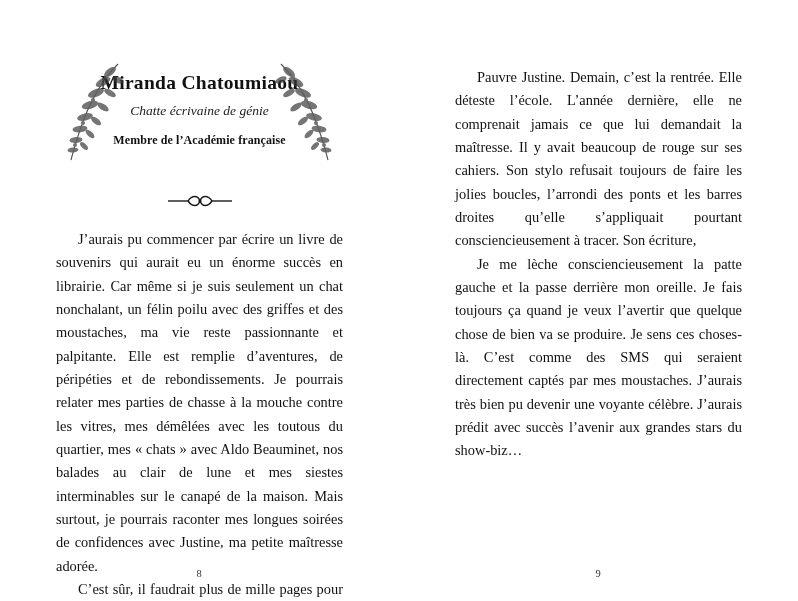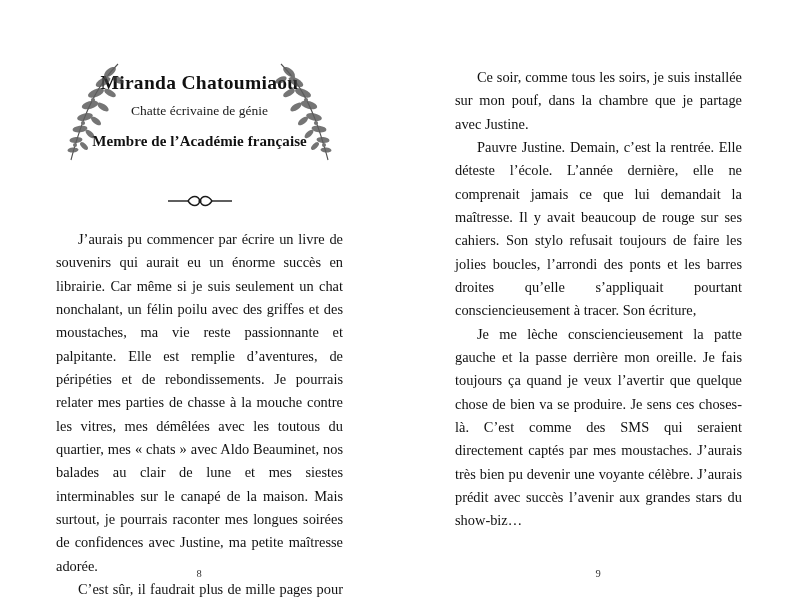--- a/index.html
+++ b/index.html
@@ -45,25 +45,26 @@
   .emblem-title {
     font-size: 19.5px;
     letter-spacing: 0.3px;
     font-weight: 700;
     color: #111;
     margin: 14px 0 0 0;
     font-family: "Liberation Serif", serif;
   }
   .emblem-sub {
     font-size: 13.5px;
+    font-style: italic;
     color: #1a1a1a;
     margin: 9px 0 0 0;
   }
   .emblem-member {
-    font-size: 15px;
+    font-size: 12px;
     font-weight: 700;
     color: #111;
     margin: 14px 0 0 0;
     letter-spacing: 0.1px;
   }
   .branch {
     position: absolute;
     top: 6px;
     width: 66px;
     height: 104px;
@@ -191,20 +192,19 @@
     <div class="body-text">
       <p>J’aurais pu commencer par écrire un livre de souvenirs qui aurait eu un énorme succès en librairie. Car même si je suis seulement un chat nonchalant, un félin poilu avec des griffes et des moustaches, ma vie reste passionnante et palpitante. Elle est remplie d’aventures, de péripéties et de rebondissements. Je pourrais relater mes parties de chasse à la mouche contre les vitres, mes démêlées avec les toutous du quartier, mes « chats » avec Aldo Beauminet, nos balades au clair de lune et mes siestes interminables sur le canapé de la maison. Mais surtout, je pourrais raconter mes longues soirées de confidences avec Justine, ma petite maîtresse adorée.</p>
       <p>C’est sûr, il faudrait plus de mille pages pour écrire toute ma vie.</p>
     </div>
 
     <div class="folio">8</div>
   </div>
 
   <div class="page page-right">
     <div class="body-text">
-      <p>Ce soir, comme tous les soirs, je suis installée sur mon pouf, dans la chambre que je partage avec Justine.</p>
       <p>Pauvre Justine. Demain, c’est la rentrée. Elle déteste l’école. L’année dernière, elle ne comprenait jamais ce que lui demandait la maîtresse. Il y avait beaucoup de rouge sur ses cahiers. Son stylo refusait toujours de faire les jolies boucles, l’arrondi des ponts et les barres droites qu’elle s’appliquait pourtant consciencieusement à tracer. Son écriture,</p>
       <p>Je me lèche consciencieusement la patte gauche et la passe derrière mon oreille. Je fais toujours ça quand je veux l’avertir que quelque chose de bien va se produire. Je sens ces choses-là. C’est comme des SMS qui seraient directement captés par mes moustaches. J’aurais très bien pu devenir une voyante célèbre. J’aurais prédit avec succès l’avenir aux grandes stars du show-biz…</p>
     </div>
     <div class="folio">9</div>
   </div>
 
 </div>
 
 </body></html>

